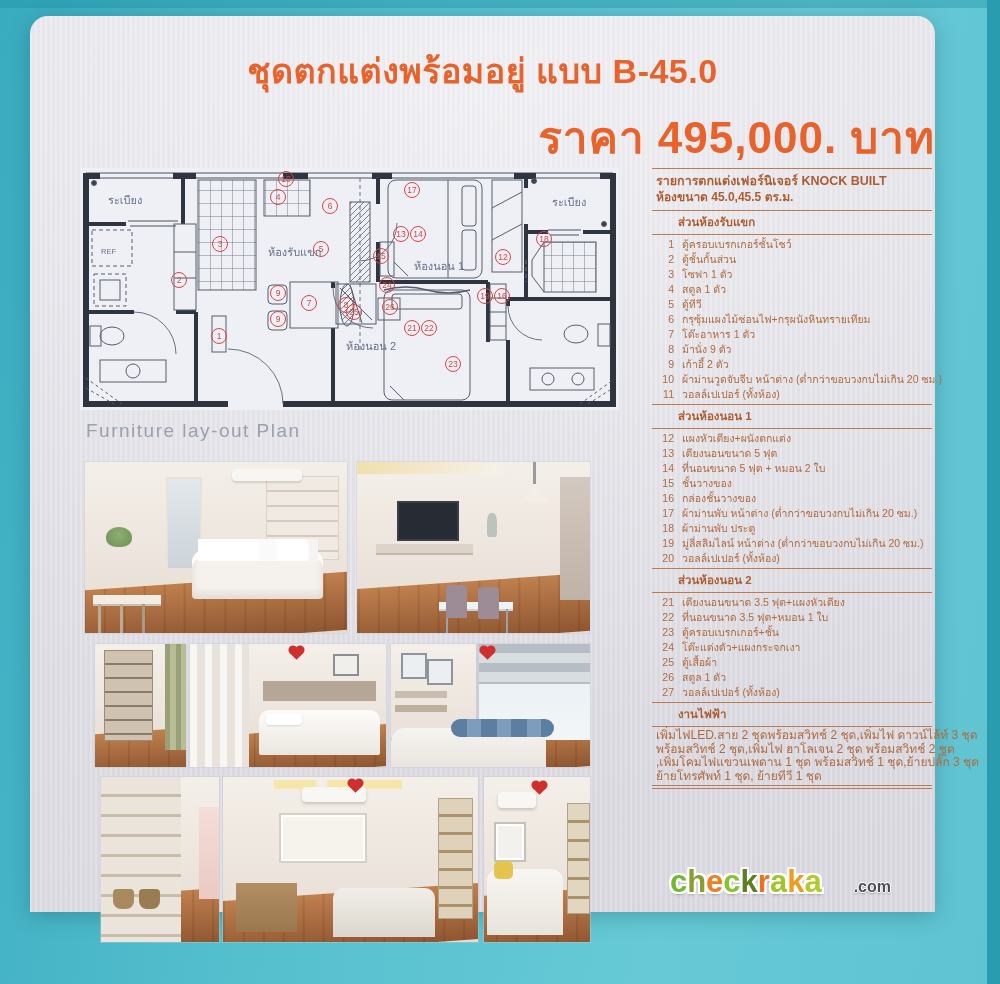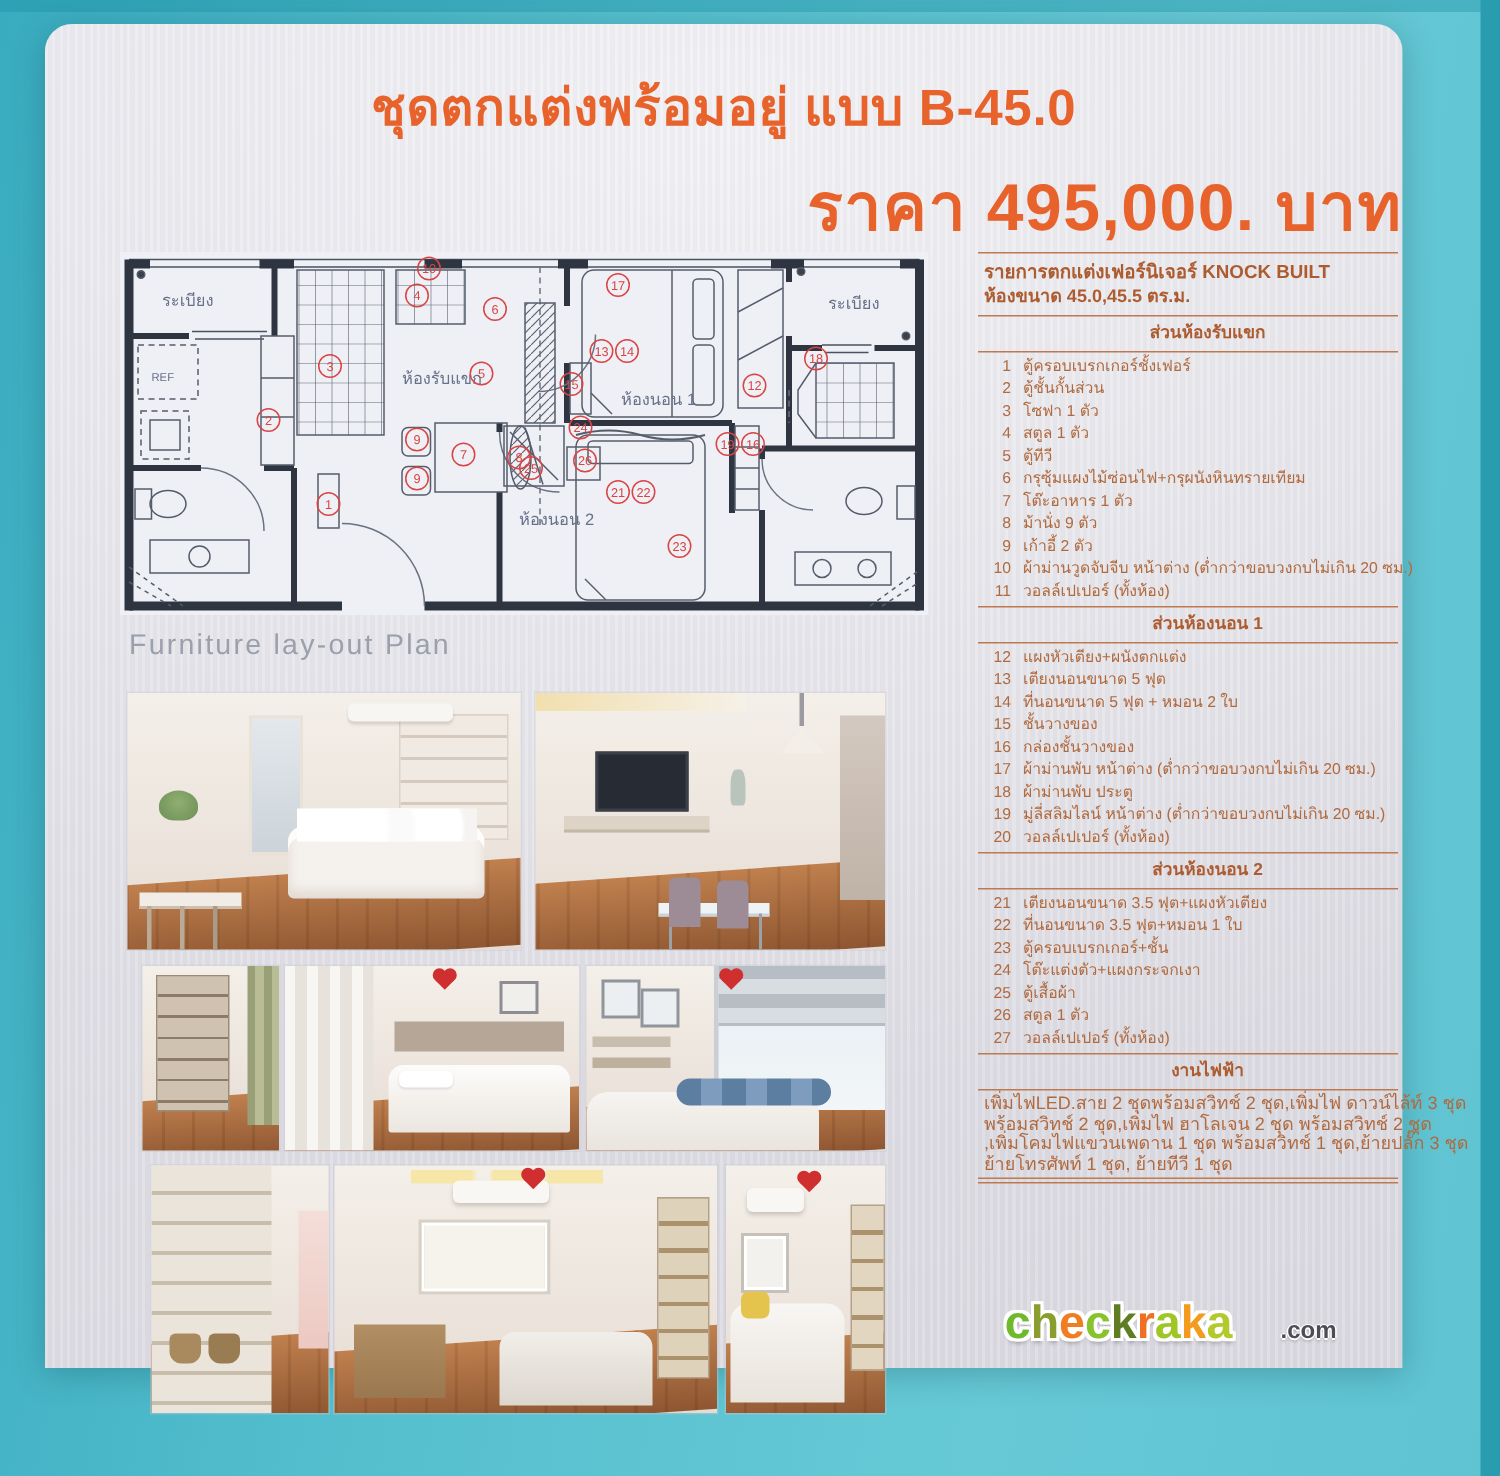--- a/index.html
+++ b/index.html
@@ -28,21 +28,21 @@
   svg.plan{position:absolute;left:48px;top:148px;width:545px;height:250px;z-index:2;}
   .plan-caption{position:absolute;left:56px;top:404px;color:#9aa0ac;font-size:19px;
                 letter-spacing:1.5px;font-weight:400;z-index:2;}
 
   
   .list-panel{position:absolute;left:622px;top:150px;width:280px;color:#b06a3f;
               font-size:10.5px;line-height:15px;z-index:2;}
   .rule{border-top:1.2px solid #bd7a50;margin:2px 0;}
   .hdr1{font-size:12.5px;font-weight:bold;color:#ad5c30;padding:3px 0 1px 4px;white-space:nowrap;}
   .hdr2{font-size:12px;font-weight:bold;color:#ad5c30;padding:0 0 3px 4px;}
-  .sec-title{font-size:11.5px;font-weight:bold;color:#ad5c30;padding:2px 0 2px 26px;text-align:center;}
+  .sec-title{font-size:11.5px;font-weight:bold;color:#ad5c30;padding:2px 0 2px 26px;}
   .li-row{display:flex;align-items:flex-start;}
   .li-no{width:22px;text-align:right;flex:none;margin-right:8px;}
   .li-text{white-space:nowrap;}
   .para-line{padding-left:4px;font-size:12px;line-height:13.5px;white-space:nowrap;}
   .material{padding:4px 0 4px 8px;font-size:11px;font-weight:bold;color:#ad5c30;}
 
   
   .photo{position:absolute;overflow:hidden;background:linear-gradient(180deg,#f4efe9 0%,#ece4dc 60%,#e5dbd2 100%);
          box-shadow:0 0 0 1px rgba(200,200,210,.4);z-index:2;}
   .ph-floor{position:absolute;left:-8%;right:-8%;bottom:-6px;height:34%;transform:skewY(-4deg);
@@ -314,21 +314,21 @@
     <div class="list-panel">
       <div class="rule"></div>
       <div class="hdr1">รายการตกแต่งเฟอร์นิเจอร์  KNOCK BUILT</div>
       <div class="hdr2">ห้องขนาด 45.0,45.5 ตร.ม.</div>
       <div class="rule"></div>
       <div id="list-sections">
           <div class="sec-title">ส่วนห้องรับแขก</div>
           <div class="rule"></div>
           <div class="li-row">
             <span class="li-no">1</span>
-            <span class="li-text">ตู้ครอบเบรกเกอร์ชั้งเฟอร์</span>
+            <span class="li-text">ตู้ครอบเบรกเกอร์ชั้นโชว์</span>
           </div>
           <div class="li-row">
             <span class="li-no">2</span>
             <span class="li-text">ตู้ชั้นกั้นส่วน</span>
           </div>
           <div class="li-row">
             <span class="li-no">3</span>
             <span class="li-text">โซฟา 1 ตัว</span>
           </div>
           <div class="li-row">

